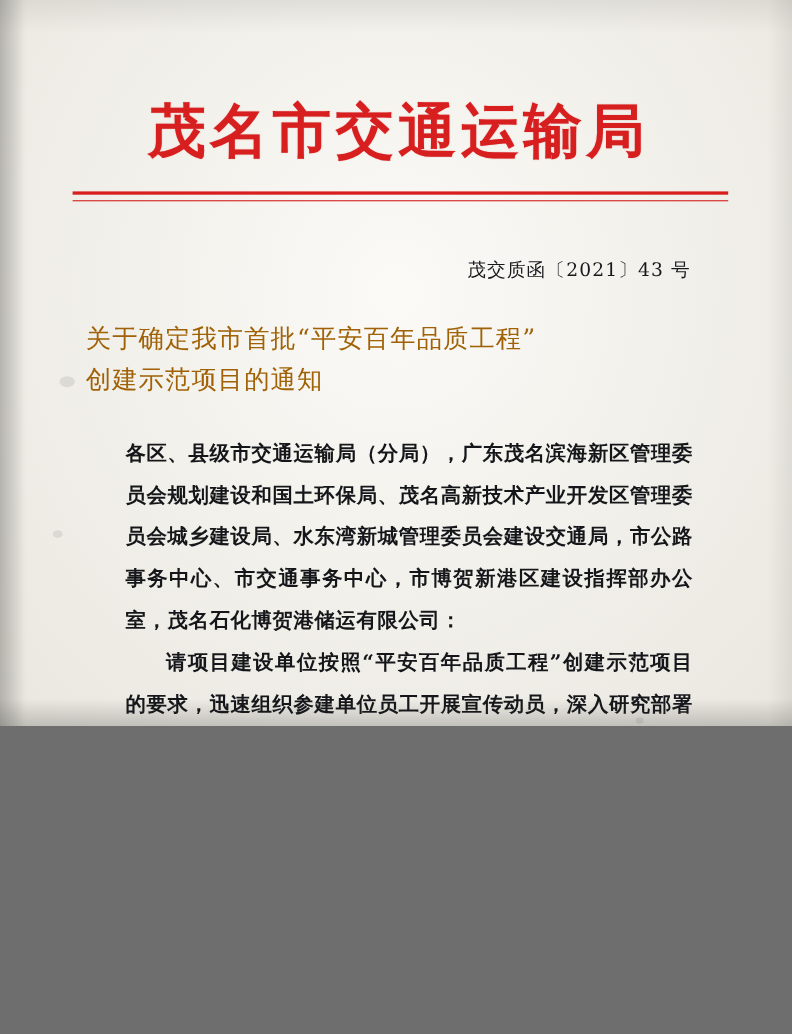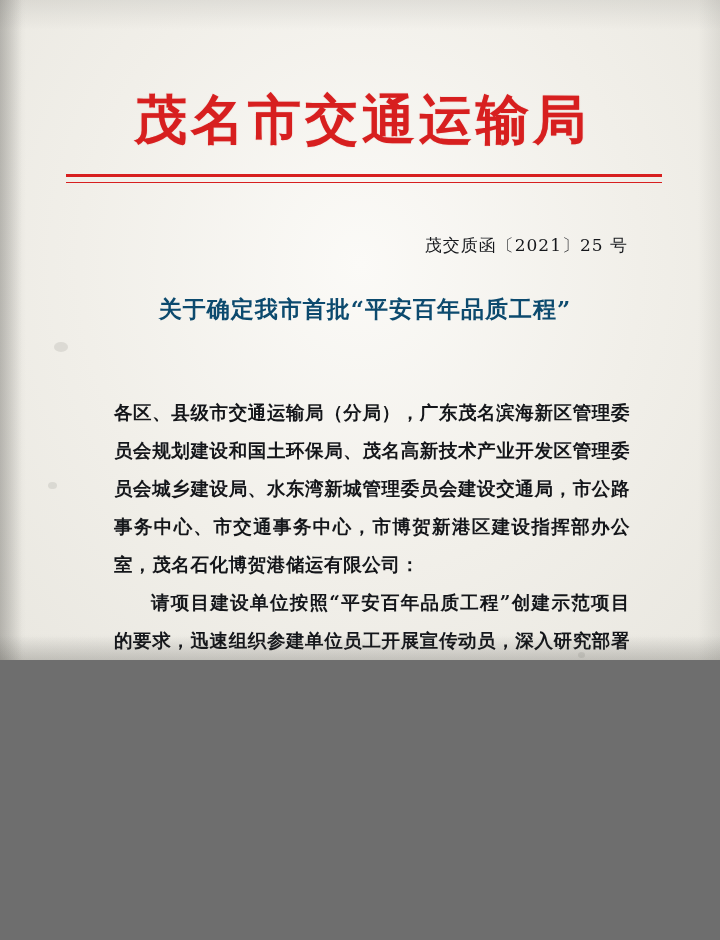--- a/index.html
+++ b/index.html
@@ -81,25 +81,25 @@
     color: #16181c;
     letter-spacing: 1px;
   }
 
   
   .headline {
     position: absolute;
     top: 278px;
     left: 60px;
     right: 54px;
-    text-align: center;
-    font-weight: bold;
+    text-align: left;
+    font-weight: normal;
     font-size: 23px;
     line-height: 1.65;
-    color: #0c4a6e;
+    color: #a16207;
     letter-spacing: 1px;
   }
 
   
   .body-text {
     position: absolute;
     top: 382px;
     left: 96px;
     right: 76px;
     font-size: 18.5px;
@@ -175,24 +175,25 @@
   <div class="paper-shade"></div>
 
   <div class="sheet">
 
     <div class="masthead">
       <div class="title">茂名市交通运输局</div>
     </div>
     <div class="rule-thick"></div>
     <div class="rule-thin"></div>
 
-    <div class="doc-number">茂交质函〔2021〕25 号</div>
+    <div class="doc-number">茂交质函〔2021〕43 号</div>
 
     <div class="headline">
       <div>关于确定我市首批“平安百年品质工程”</div>
+      <div>创建示范项目的通知</div>
     </div>
 
     <div class="body-text">
       <p>各区、县级市交通运输局（分局），广东茂名滨海新区管理委员会规划建设和国土环保局、茂名高新技术产业开发区管理委员会城乡建设局、水东湾新城管理委员会建设交通局，市公路事务中心、市交通事务中心，市博贺新港区建设指挥部办公室，茂名石化博贺港储运有限公司：</p>
       <p class="indent">请项目建设单位按照“平安百年品质工程”创建示范项目的要求，迅速组织参建单位员工开展宣传动员，深入研究部署创建工作目标、措施、成效。要尽快成立创建工作领导机构，制订创建目标明确、思路清晰、措施可行的创建工作方案，全面推动落实公路水运工程施工标准化、施工安全标准化指南工作要求，深</p>
     </div>
 
     <div class="seal">
       <div class="seal-text">茂名市交通运输局</div>
       <div class="seal-star">★</div>

